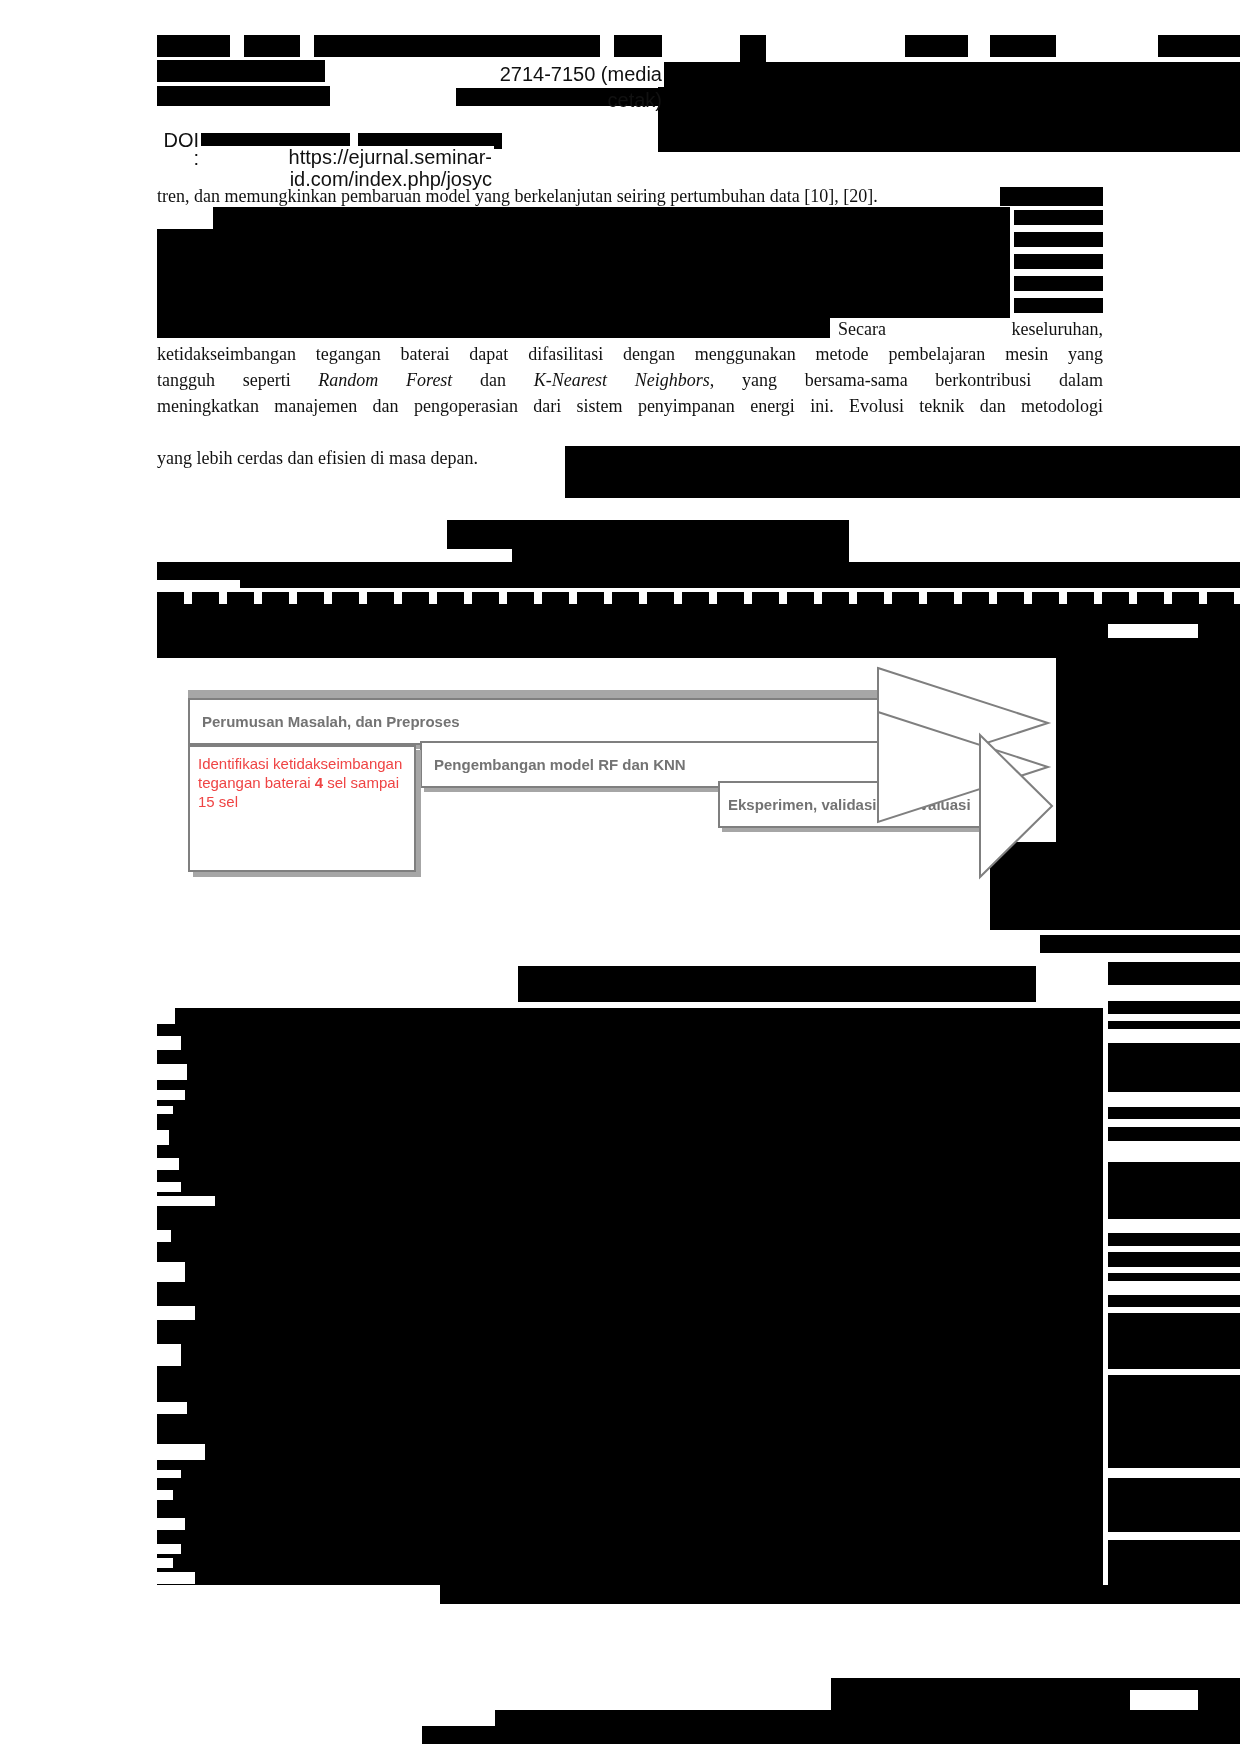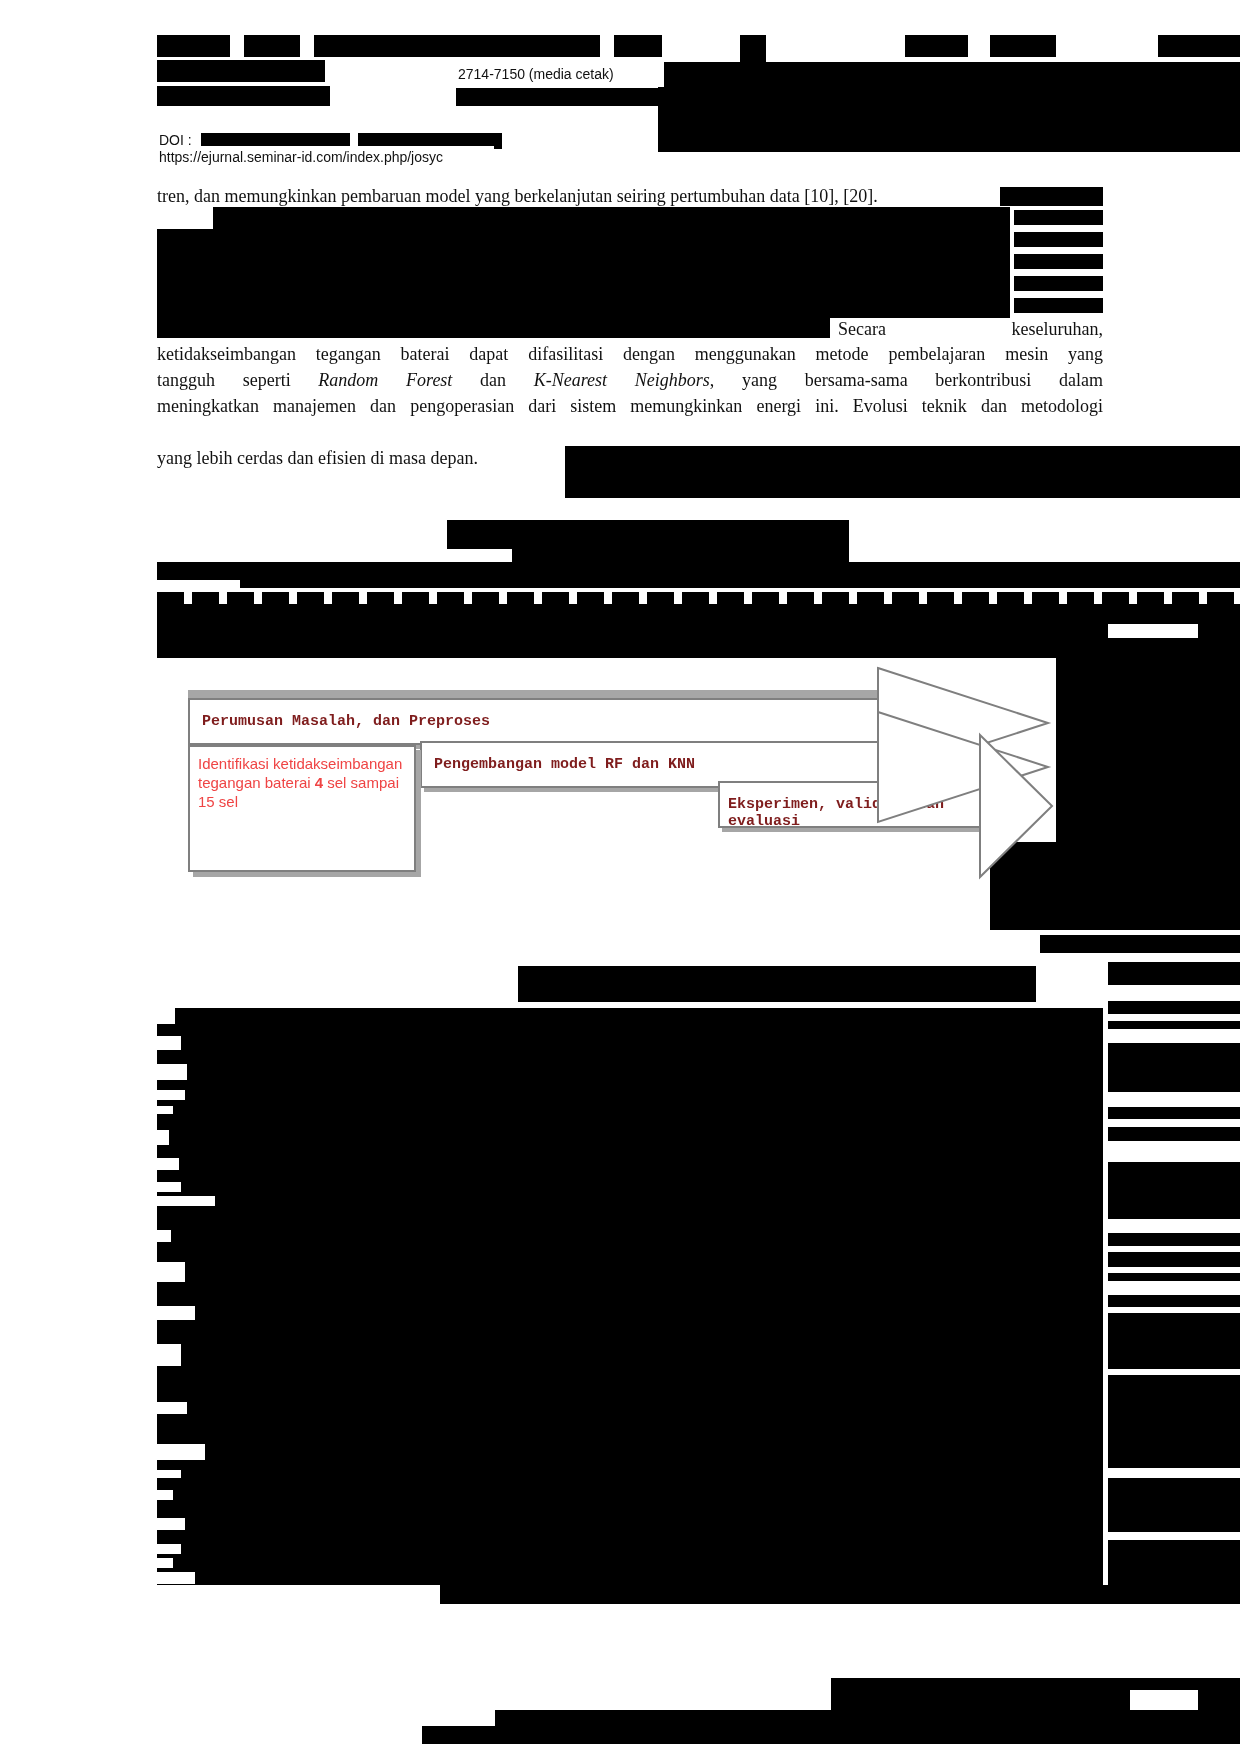--- a/index.html
+++ b/index.html
@@ -6,25 +6,25 @@
   #page{position:relative;width:1240px;height:1754px;background:#ffffff;overflow:hidden;
         font-family:"Liberation Serif",serif;}
   .abs{position:absolute;}
   .bar{position:absolute;z-index:1;}
   .bar.dash{background:repeating-linear-gradient(90deg,#000 0 27px,#fff 27px 35px);}
   .txt{position:absolute;z-index:5;color:#111;}
   .serifline{font-family:"Liberation Serif",serif;font-size:18px;line-height:20px;height:20px;
              white-space:nowrap;}
   .just{white-space:normal;text-align:justify;text-align-last:justify;overflow:hidden;}
   .sans{font-family:"Liberation Sans",sans-serif;}
-  .hdr{font-size:14px;line-height:20px;background:#fff;padding:0 2px;}
+  .hdr{font-size:20px;line-height:20px;background:#fff;padding:0 2px;text-align:right;}
   
   .banner{position:absolute;z-index:2;background:#fff;border:2px solid #7f7f7f;
           box-shadow:4px 4px 0 #a6a6a6;box-sizing:border-box;
-          font-family:Liberation Mono, monospace;font-weight:bold;font-size:15px;color:#7f1d1d;}
+          font-family:Liberation Sans, sans-serif;font-weight:bold;font-size:15px;color:#737373;}
   .banner .bt{display:block;padding:13px 0 0 12px;}
   .subbox{position:absolute;z-index:4;background:#fff;border:2px solid #7f7f7f;
           box-shadow:5px 5px 0 #a6a6a6;box-sizing:border-box;
           font-family:"Liberation Sans",sans-serif;font-size:14px;line-height:17px;color:#ef4444;}
   .subbox .sb{display:block;padding:7px 6px 0 8px;}
   #arrows{position:absolute;left:870px;top:655px;z-index:3;}
   .it{font-style:italic;}
   .b{font-weight:bold;}
 </style>
 </head>
@@ -117,21 +117,21 @@
 
   <div class="txt sans hdr abs" style="left:456px;top:61px;width:204px;height:26px;line-height:26px;z-index:2;">2714-7150 (media cetak)</div>
   <div class="txt sans hdr abs" style="left:157px;top:107px;width:333px;height:22px;line-height:22px;z-index:2;margin-top:39px;">https://ejurnal.seminar-id.com/index.php/josyc</div>
   <div class="txt sans hdr abs" style="left:157px;top:131px;width:40px;height:18px;line-height:18px;z-index:2;">DOI :</div>
 
   <div class="txt serifline" style="left:157px;top:186px;width:946px;">tren, dan memungkinkan pembaruan model yang berkelanjutan seiring pertumbuhan data [10], [20].</div>
 
   <div class="txt serifline just" style="left:838px;top:319px;width:265px;">Secara keseluruhan,</div>
   <div class="txt serifline just" style="left:157px;top:344px;width:946px;">ketidakseimbangan tegangan baterai dapat difasilitasi dengan menggunakan metode pembelajaran mesin yang</div>
   <div class="txt serifline just" style="left:157px;top:370px;width:946px;"><span>tangguh seperti </span><span class="it">Random Forest</span><span> dan </span><span class="it">K-Nearest Neighbors</span><span>, yang bersama-sama berkontribusi dalam</span></div>
-  <div class="txt serifline just" style="left:157px;top:396px;width:946px;">meningkatkan manajemen dan pengoperasian dari sistem memungkinkan energi ini. Evolusi teknik dan metodologi</div>
+  <div class="txt serifline just" style="left:157px;top:396px;width:946px;">meningkatkan manajemen dan pengoperasian dari sistem penyimpanan energi ini. Evolusi teknik dan metodologi</div>
   <div class="txt serifline" style="left:157px;top:448px;width:420px;">yang lebih cerdas dan efisien di masa depan.</div>
 
   <div class="banner" style="left:188px;top:698px;width:692px;height:47px;">
     <span class="bt">Perumusan Masalah, dan Preproses</span>
   </div>
   <div class="banner" style="left:420px;top:741px;width:460px;height:47px;">
     <span class="bt">Pengembangan model RF dan KNN</span>
   </div>
   <div class="banner" style="left:718px;top:781px;width:264px;height:47px;">
     <span class="bt" style="padding-left:8px;">Eksperimen, validasi dan evaluasi</span>

